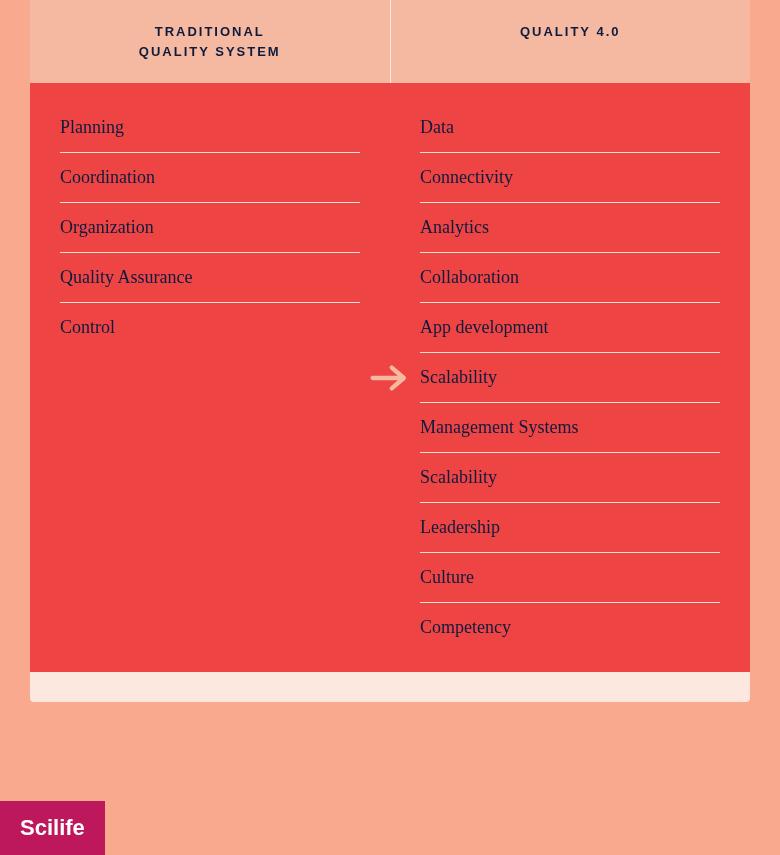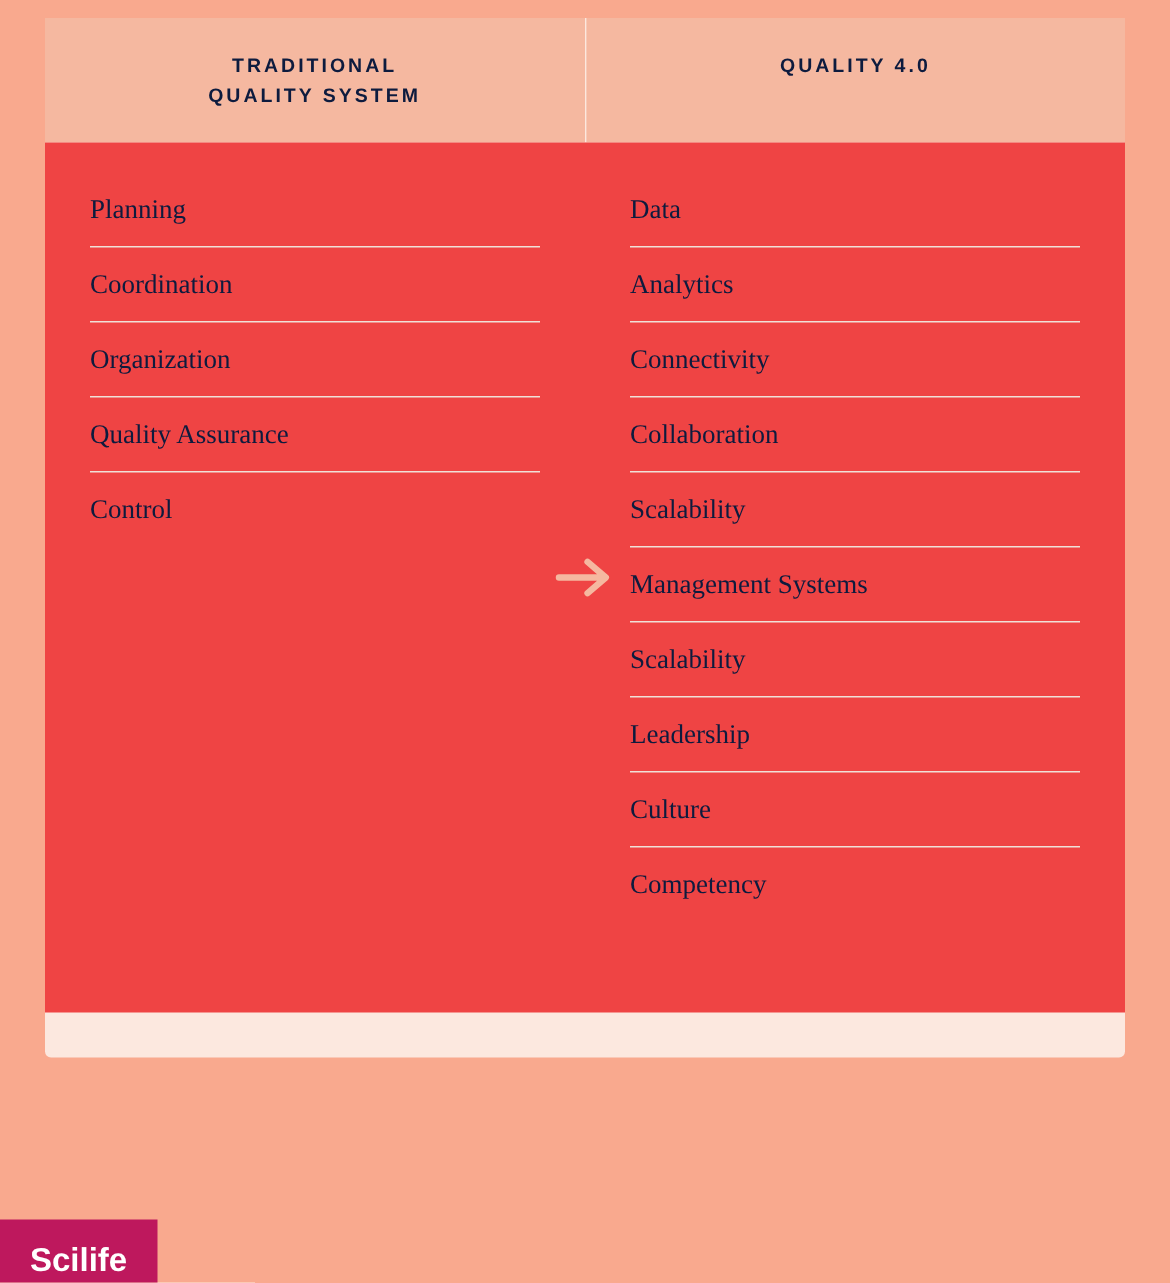--- a/index.html
+++ b/index.html
@@ -27,21 +27,21 @@
       font-weight: normal;
       font-family: Georgia, serif;
     }
 
     .header-title strong {
       font-weight: bold;
     }
 
     .main-container {
       background-color: #fce8df;
-      margin: 12px 30px;
+      margin: 0 30px;
       padding: 0 0 30px 0;
       border-radius: 4px;
     }
 
     .column-header-row {
       display: flex;
     }
 
     .col-header {
       flex: 1;
@@ -167,23 +167,24 @@
       </div>
 
       <div class="divider-container">
         <svg class="arrow-icon" viewBox="0 0 60 60" fill="none" xmlns="http://www.w3.org/2000/svg">
           <path d="M10 30 L42 30 M32 18 L46 30 L32 42" stroke="#f5b8a0" stroke-width="5" stroke-linecap="round" stroke-linejoin="round"></path>
         </svg>
       </div>
 
       <div class="col-content col-content-right">
         <div class="list-item">Data</div>
+        <div class="list-item">Connectivity</div>
         <div class="list-item">Analytics</div>
-        <div class="list-item">Connectivity</div>
         <div class="list-item">Collaboration</div>
+        <div class="list-item">App development</div>
         <div class="list-item">Scalability</div>
         <div class="list-item">Management Systems</div>
         <div class="list-item">Scalability</div>
         <div class="list-item">Leadership</div>
         <div class="list-item">Culture</div>
         <div class="list-item">Competency</div>
       </div>
     </div>
   </div>
 

